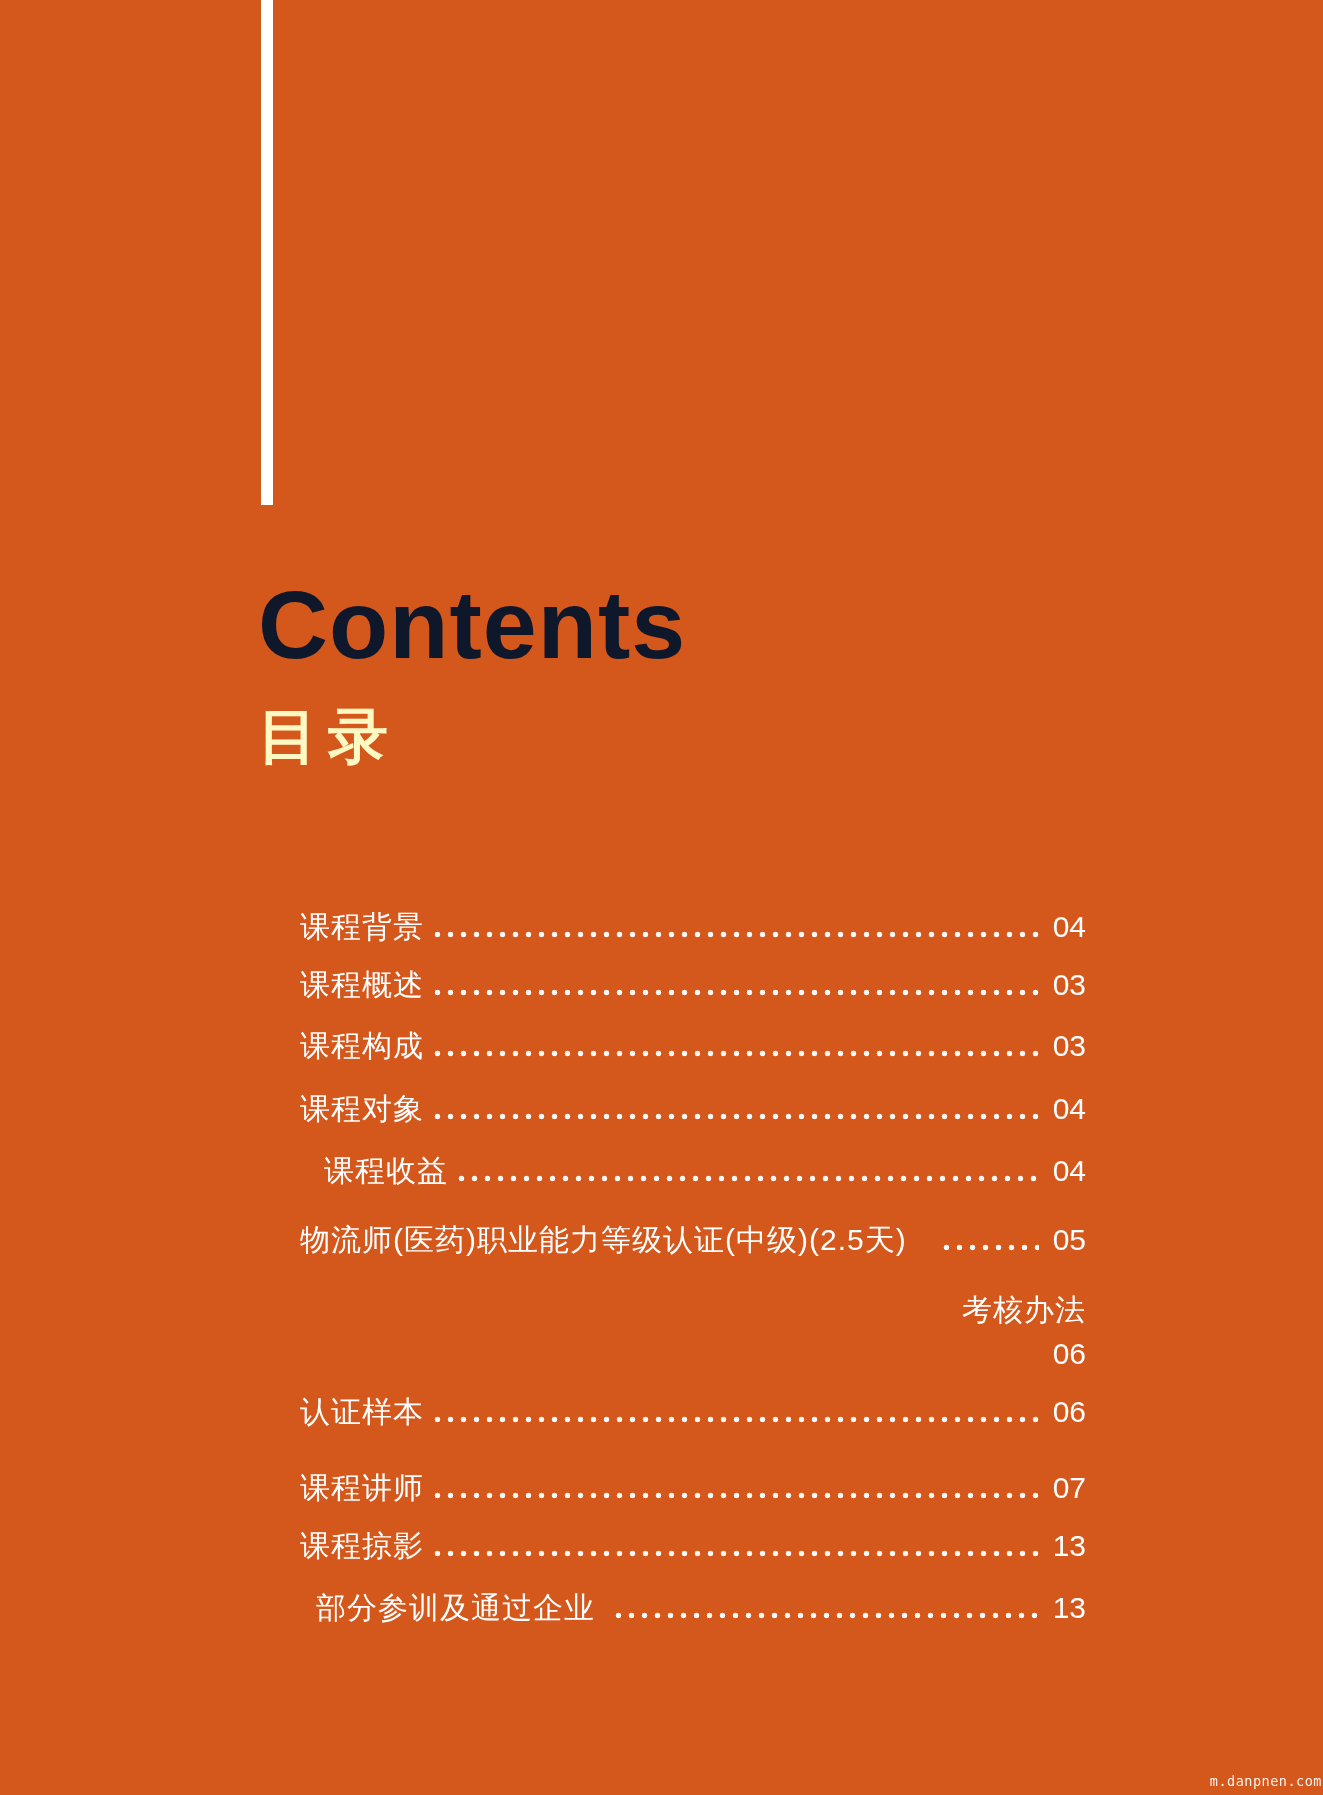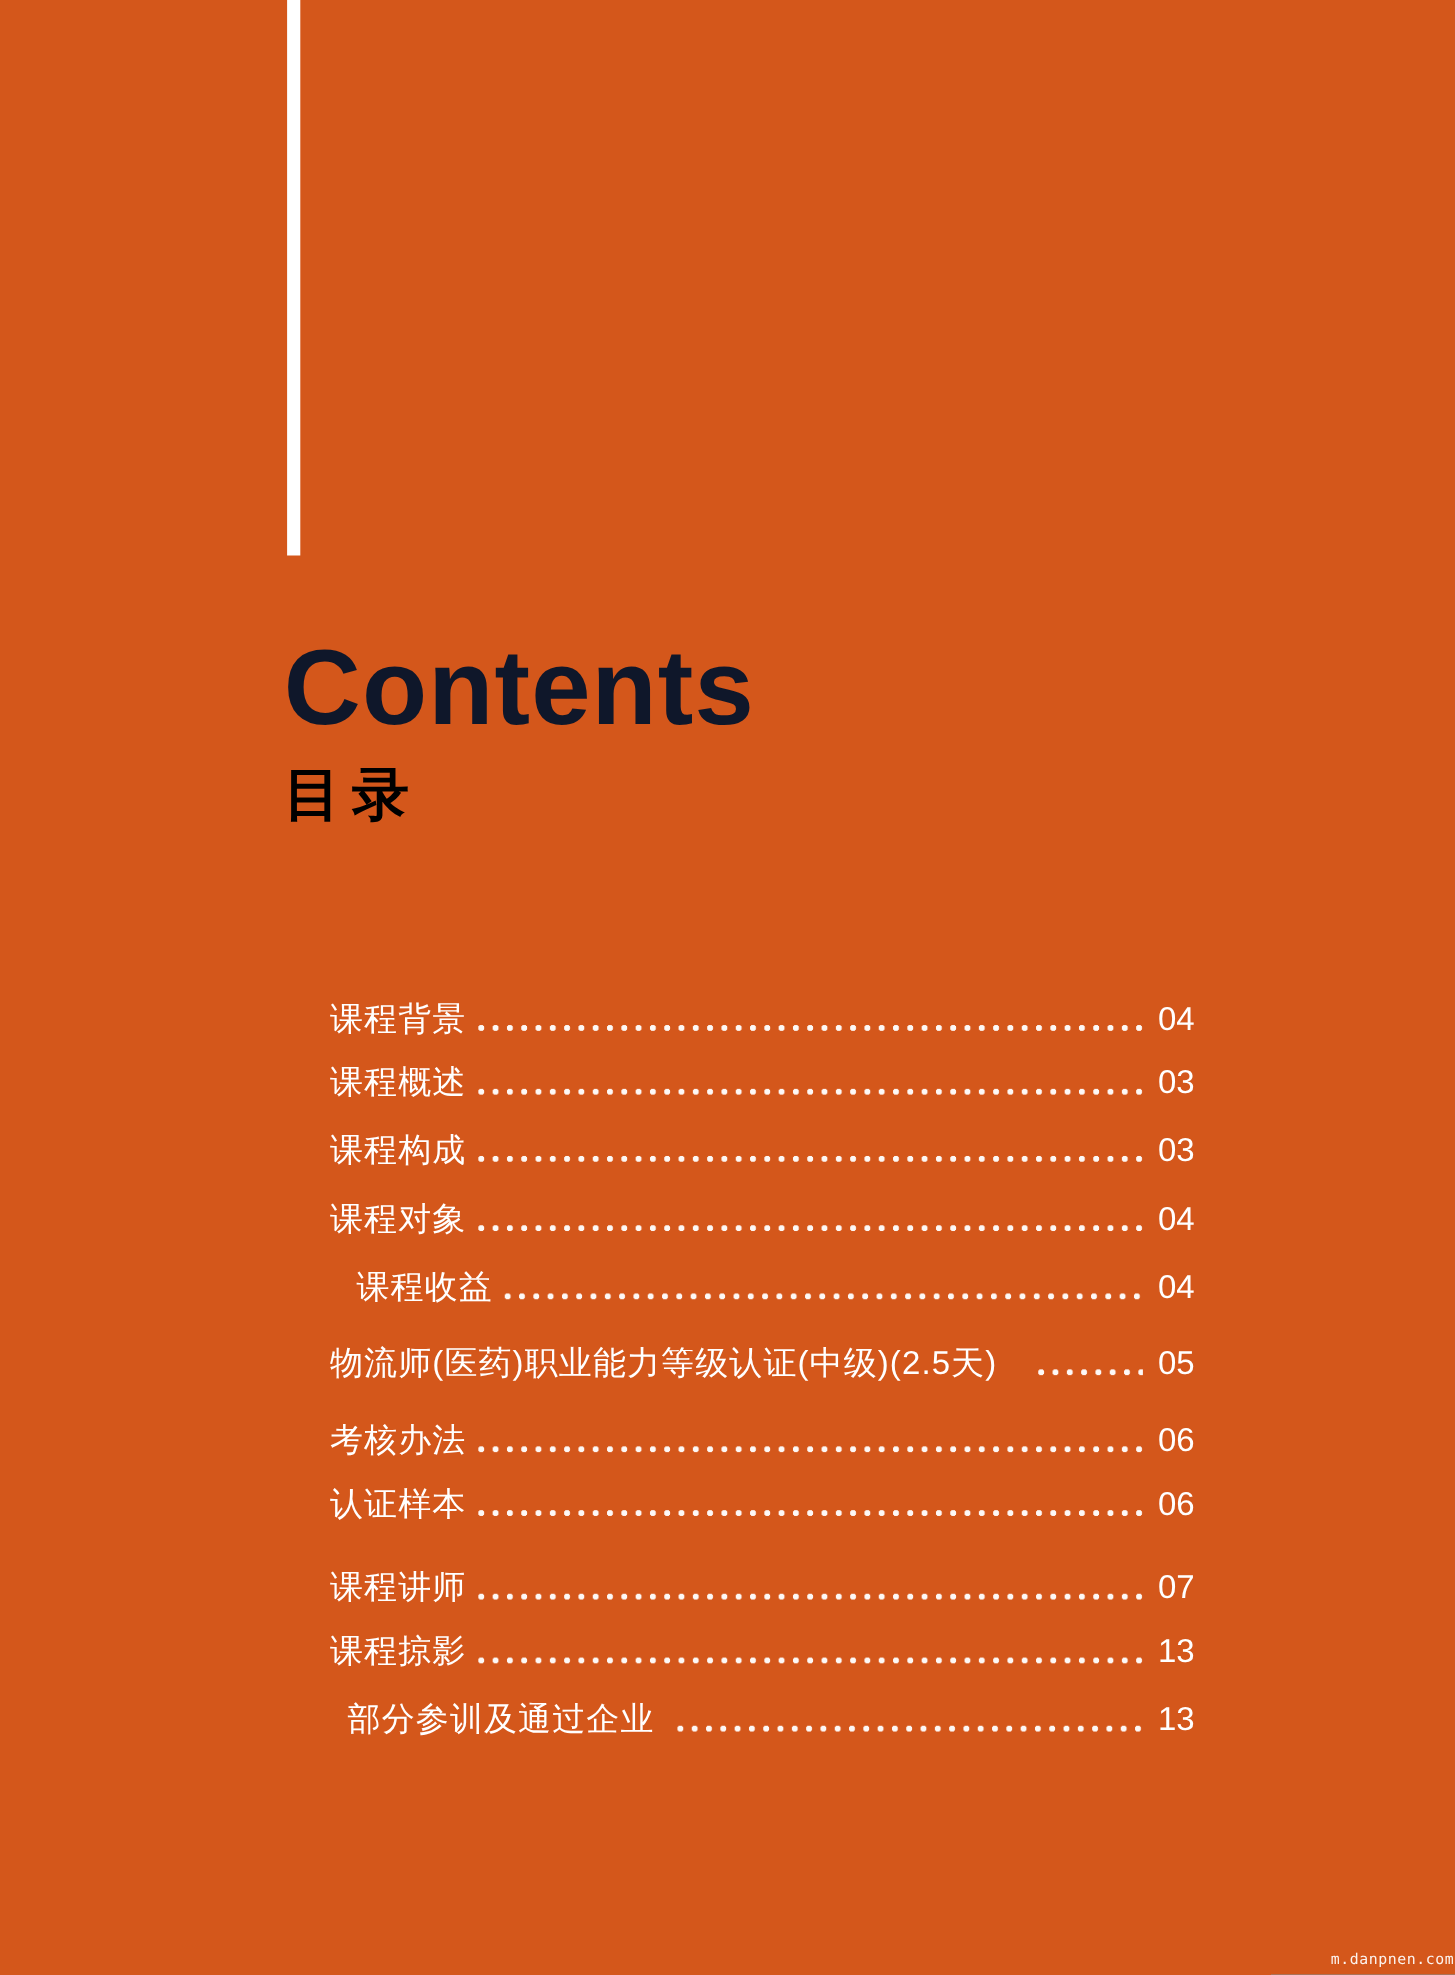--- a/index.html
+++ b/index.html
@@ -27,26 +27,26 @@
     color: #ffffff;
   }
   .title-en {
     font-size: 97px;
     font-weight: 700;
     line-height: 1.0;
     letter-spacing: 1px;
     color: #0f172a;
   }
   .title-zh {
-    margin-top: 24px;
-    font-size: 52px;
+    margin-top: 34px;
+    font-size: 60px;
     font-weight: 700;
     line-height: 1.0;
     letter-spacing: 10px;
-    color: #000000;
+    color: #fef9c3;
   }
   .toc {
     position: absolute;
     left: 300px;
     top: 911px;
     width: 786px;
   }
   .toc-row {
     display: flex;
     align-items: flex-end;
@@ -78,21 +78,21 @@
   
   .toc-row.indented { padding-left: 16px; }
   .toc-row.indented .leader { margin-left: 20px; }
   
   .toc-row:nth-child(1)  { margin-bottom: 26px; }
   .toc-row:nth-child(2)  { margin-bottom: 29px; }
   .toc-row:nth-child(3)  { margin-bottom: 31px; }
   .toc-row:nth-child(4)  { margin-bottom: 30px; }
   .toc-row:nth-child(5)  { margin-bottom: 37px; margin-left: 24px; }
   .toc-row:nth-child(6)  { margin-bottom: 38px; }
-  .toc-row:nth-child(7)  { margin-bottom: 26px; }
+  .toc-row:nth-child(7)  { margin-bottom: 26px; flex-direction: column; }
   .toc-row:nth-child(8)  { margin-bottom: 44px; }
   .toc-row:nth-child(9)  { margin-bottom: 26px; }
   .toc-row:nth-child(10) { margin-bottom: 30px; }
   .toc-row:nth-child(11) { margin-bottom: 0; }
   .watermark {
     position: absolute;
     right: 1px;
     bottom: 6px;
     font-family: "DejaVu Sans Mono", "Liberation Mono", monospace;
     font-size: 13.5px;

